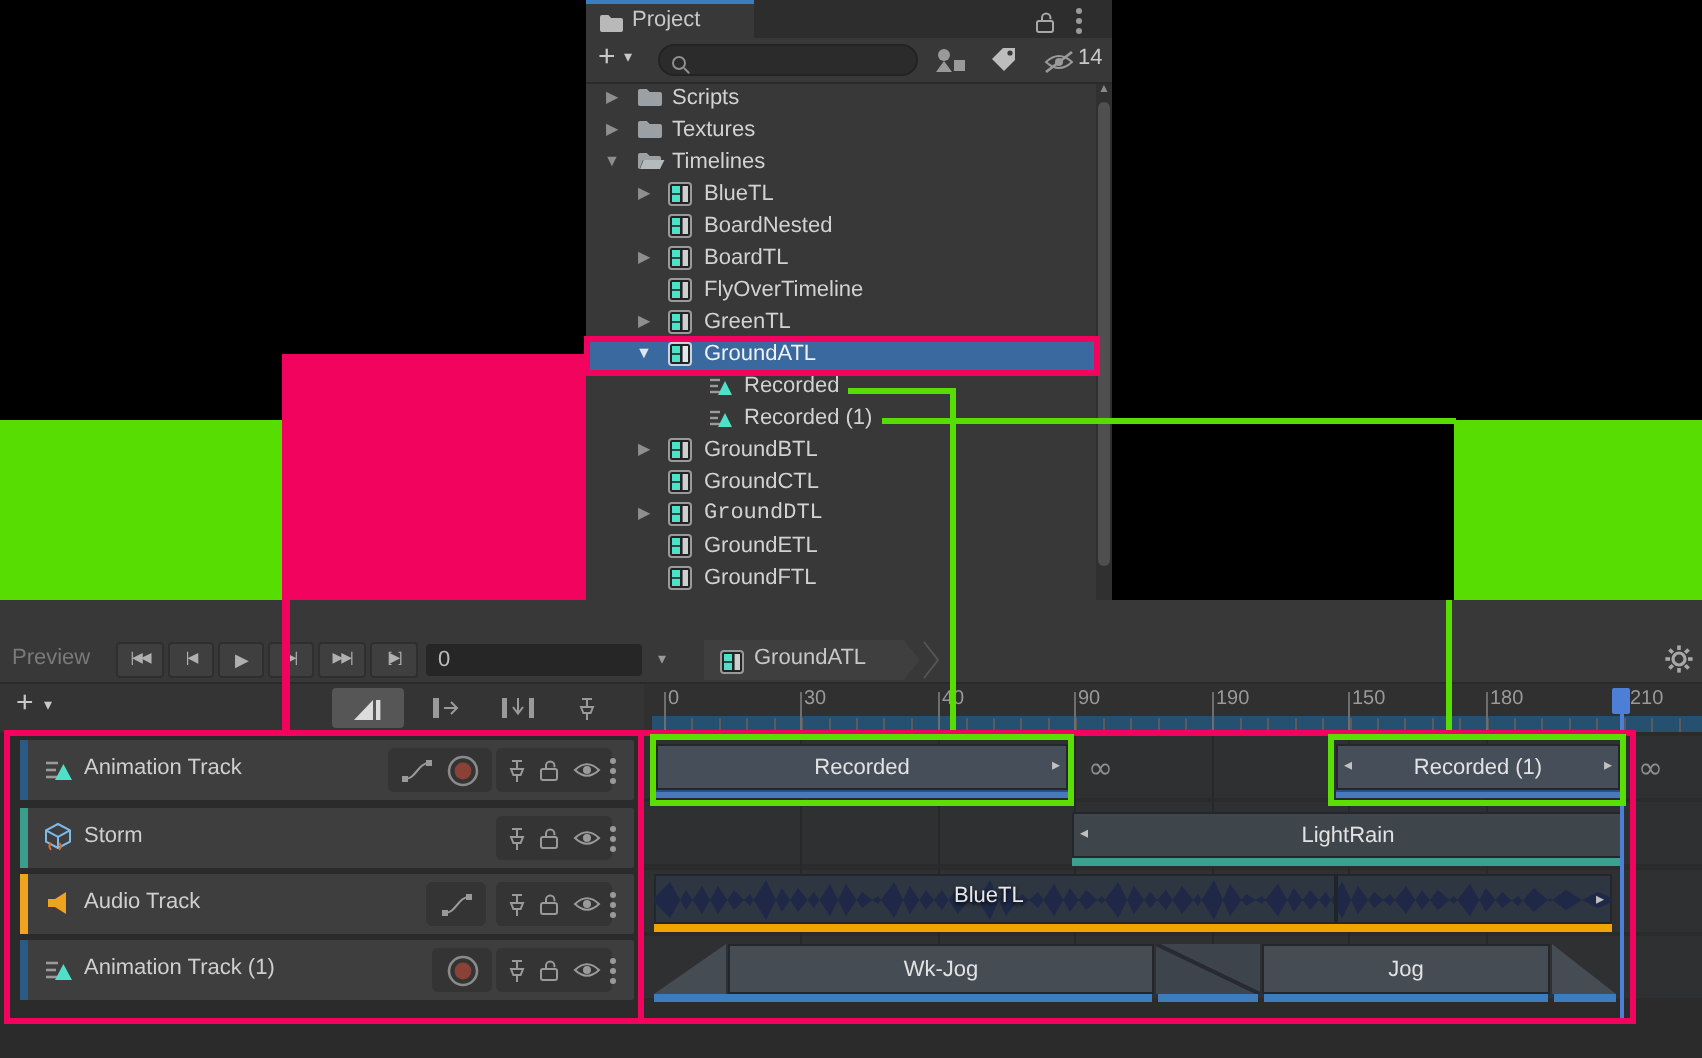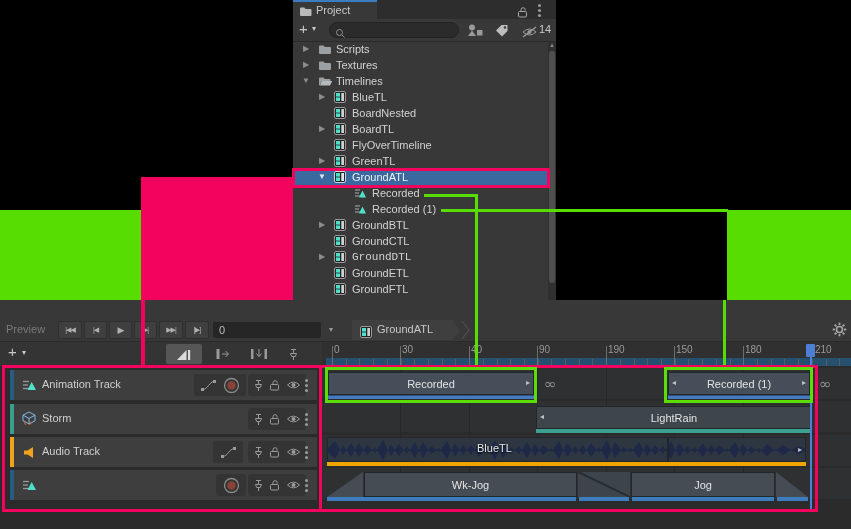--- a/index.html
+++ b/index.html
@@ -474,20 +474,21 @@
   <div class="thead" style="top:470px;height:30px;z-index:2;">
     <div class="edgebar" style="background:#2a5b85;"></div>
     <span class="ab" style="left:12px;top:8px;"><svg width="15" height="14">
           <g stroke="#9a9a9a" stroke-width="1.3">
             <line x1="1" y1="3.5" x2="7" y2="3.5"></line>
             <line x1="1" y1="7" x2="6" y2="7"></line>
             <line x1="1" y1="10.5" x2="7" y2="10.5"></line>
           </g>
           <polygon points="5.5,12 14,12 9.7,4" fill="#4ee0c8"></polygon>
         </svg></span>
+    <span class="tname">Animation Track (1)</span>
     <div class="bgroup" style="left:206px;top:4px;width:30px;height:22px;">
       <svg width="17" height="17">
           <circle cx="8.5" cy="8.5" r="7" fill="none" stroke="#8a8a8a" stroke-width="1.3"></circle>
           <circle cx="8.5" cy="8.5" r="4.2" fill="#8a4236"></circle>
         </svg>
     </div>
     <div class="bgroup" style="left:238px;top:4px;width:58px;height:22px;">
       <svg width="11" height="13">
           <path d="M3 1.5 h5 M5.5 1.5 v4 M2.5 5.5 h6 l-1.2 3 h-3.6 Z M5.5 8.5 v3.5" stroke="#9a9a9a" fill="none"></path>
         </svg>

